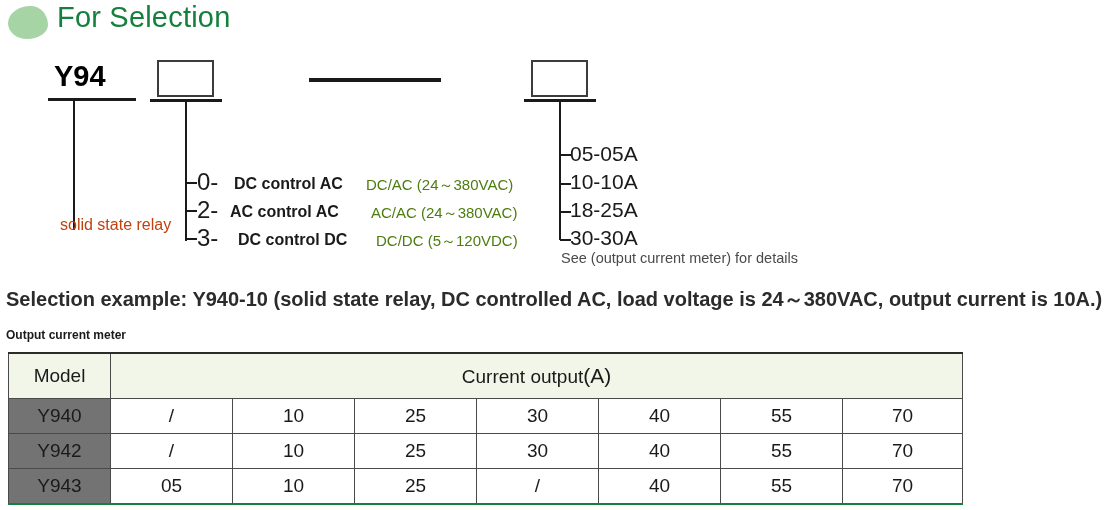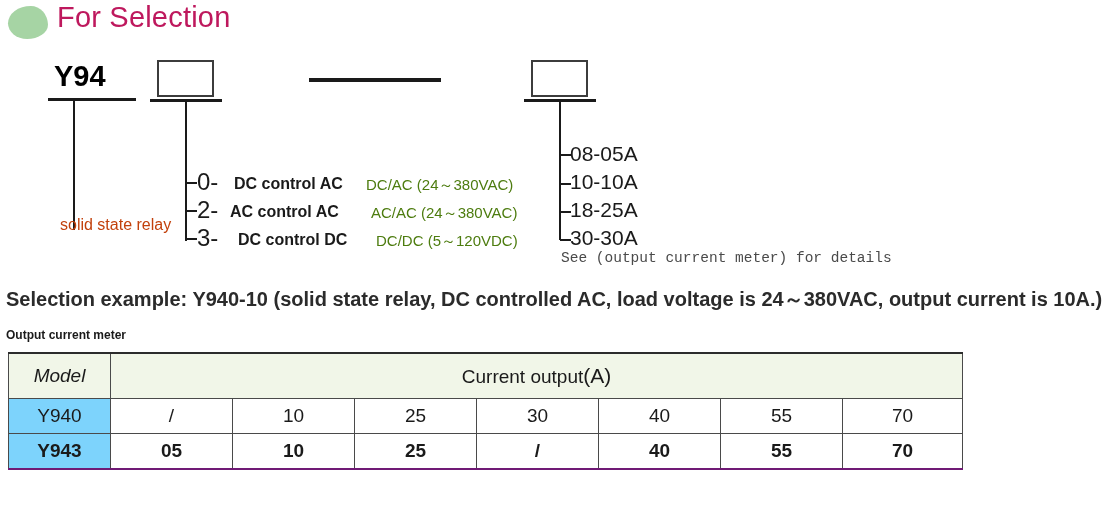--- a/index.html
+++ b/index.html
@@ -25,21 +25,21 @@
     left: 8px; top: 6px;
     width: 40px; height: 33px;
     background: #a6d4a4;
     border-radius: 60% 45% 55% 50% / 55% 60% 45% 50%;
   }
   #header-title {
     position: absolute;
     left: 57px; top: 1px;
     font-size: 29px;
     letter-spacing: 0.2px;
-    color: #be185d;
+    color: #15803d;
     font-weight: 400;
     white-space: nowrap;
   }
 
   
   #section-diagram {
     position: absolute;
     left: 0; top: 44px;
     width: 1112px; height: 240px;
   }
@@ -158,39 +158,37 @@
     font-size: 19px;
     color: #1a1a1a;
     padding: 0;
   }
   #output-current-table tr.head-row td {
     height: 44px;
     background: #f1f6e8;
     border-top: 2px solid #2c2c2c;
   }
   td.model-cell {
-    background: #7dd3fc;
+    background: #737373;
     width: 102px;
   }
   td.model-head {
     color: #2b7fc4;
     font-size: 17px;
-    font-style: italic;
   }
   td.current-head {
     color: #2b7fc4;
     font-size: 17px;
   }
   td.current-head .unit {
     color: #1a1a1a;
     font-size: 21px;
   }
   #output-current-table tr.last-row td {
-    border-bottom: 2px solid #701a75;
-    font-weight: bold;
+    border-bottom: 2px solid #15803d;
   }
 </style>
 </head>
 <body>
 
 <div id="section-header">
   <div id="leaf-blob"></div>
   <div id="header-title">For Selection</div>
 </div>
 
@@ -225,26 +223,26 @@
 
   <div class="codepart-box" style="left:531px; top:16px; width:57px; height:37px;"></div>
   <div class="underbar" style="left:524px; top:55px; width:72px;"></div>
   <div class="bracket-spine" style="left:559px; top:57px; height:139px;"></div>
 
   <div class="bracket-tick" style="left:560px; top:110px;"></div>
   <div class="bracket-tick" style="left:560px; top:139px;"></div>
   <div class="bracket-tick" style="left:560px; top:167px;"></div>
   <div class="bracket-tick" style="left:560px; top:195px;"></div>
 
-  <div class="cur-item" style="left:570px; top:98px;">08-05A</div>
+  <div class="cur-item" style="left:570px; top:98px;">05-05A</div>
   <div class="cur-item" style="left:570px; top:126px;">10-10A</div>
   <div class="cur-item" style="left:570px; top:154px;">18-25A</div>
   <div class="cur-item" style="left:570px; top:182px;">30-30A</div>
 
-  <div id="see-details-note" style="left:561px; top:206px;font-family:Liberation Mono, monospace;">See (output current meter) for details</div>
+  <div id="see-details-note" style="left:561px; top:206px;">See (output current meter) for details</div>
 </div>
 
 <div id="selection-example">Selection example: Y940-10 (solid state relay, DC controlled AC, load voltage is 24～380VAC, output current is 10A.)</div>
 
 <div id="table-caption">Output current meter</div>
 
 <table id="output-current-table">
   <colgroup>
     <col style="width:102px">
     <col style="width:122px">
@@ -265,20 +263,30 @@
       <td class="model-cell">Y940</td>
       <td>/</td>
       <td>10</td>
       <td>25</td>
       <td>30</td>
       <td>40</td>
       <td>55</td>
       <td>70</td>
     </tr>
 
+    <tr>
+      <td class="model-cell">Y942</td>
+      <td>/</td>
+      <td>10</td>
+      <td>25</td>
+      <td>30</td>
+      <td>40</td>
+      <td>55</td>
+      <td>70</td>
+    </tr>
 
     <tr class="last-row">
       <td class="model-cell">Y943</td>
       <td>05</td>
       <td>10</td>
       <td>25</td>
       <td>/</td>
       <td>40</td>
       <td>55</td>
       <td>70</td>

